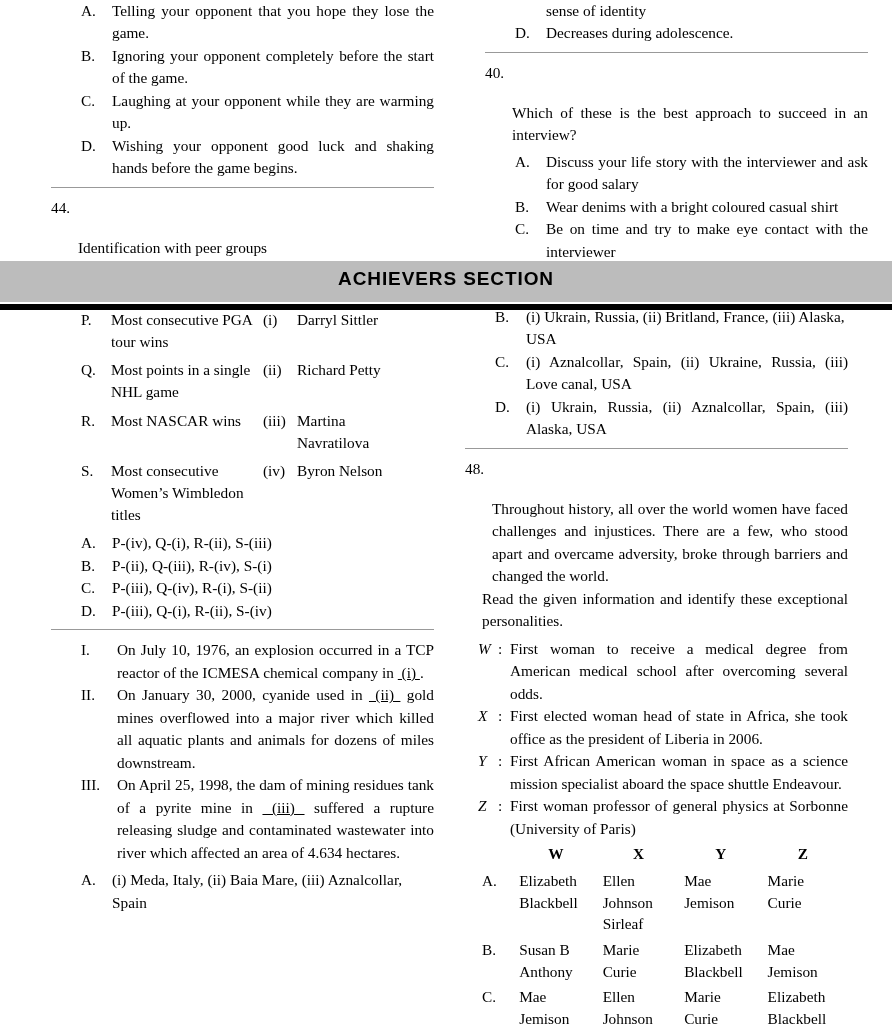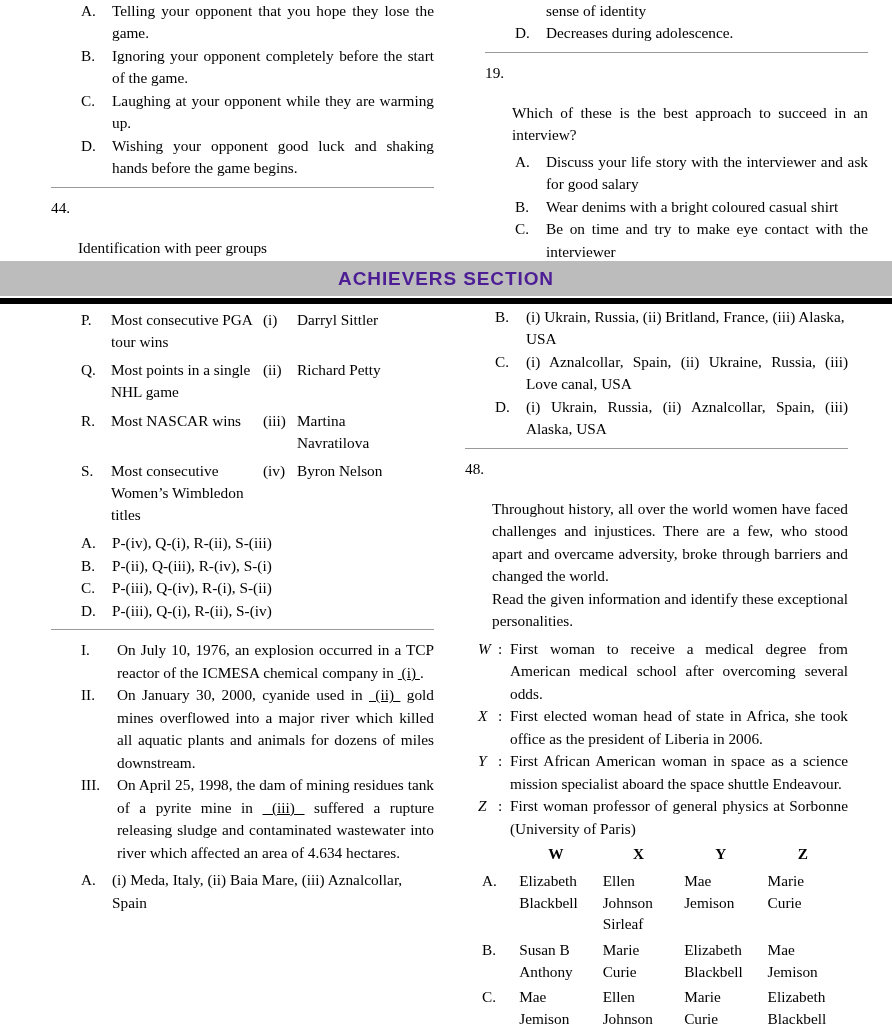--- a/index.html
+++ b/index.html
@@ -129,28 +129,28 @@
 
   
   .banner-wrap {
     position: absolute;
     left: 0;
     top: 261px;
     width: 892px;
   }
   .banner {
     background: #bcbcbc;
-    height: 35px;
+    height: 41px;
     line-height: 35px;
     text-align: center;
     font-family: "Liberation Sans", "DejaVu Sans", sans-serif;
     font-weight: bold;
     font-size: 19px;
     letter-spacing: 0.9px;
-    color: #4c1d95;
+    color: #000000;
   }
   .banner-rule {
     background: #000000;
     height: 6px;
     margin-top: 2px;
   }
 
   
   .match-table {
     margin-left: 33px;
@@ -232,21 +232,21 @@
       <span class="otext nojust">sense of identity</span>
     </div>
     <div class="orow">
       <span class="olabel">D.</span>
       <span class="otext nojust">Decreases during adolescence.</span>
     </div>
 
     <hr class="sep">
 
     <div class="qrow">
-      <span class="qnum">19.</span>
+      <span class="qnum">40.</span>
       <span class="qtext">Which of these is the best approach to succeed in an interview?</span>
     </div>
     <div class="orow" style="margin-top:4px">
       <span class="olabel">A.</span>
       <span class="otext">Discuss your life story with the interviewer and ask for good salary</span>
     </div>
     <div class="orow">
       <span class="olabel">B.</span>
       <span class="otext nojust">Wear denims with a bright coloured casual shirt</span>
     </div>
@@ -352,21 +352,21 @@
       <span class="olabel">D.</span>
       <span class="otext">(i) Ukrain, Russia, (ii) Aznalcollar, Spain, (iii) Alaska, USA</span>
     </div>
 
     <hr class="sep">
 
     <div class="qrow">
       <span class="qnum">48.</span>
       <span class="qtext">Throughout history, all over the world women have faced challenges and injustices. There are a few, who stood apart and overcame adversity, broke through barriers and changed the world.</span>
     </div>
-    <div class="orow" style="margin-left:30px">
+    <div class="orow" style="margin-left:20px">
       <span class="otext">Read the given information and identify these exceptional personalities.</span>
     </div>
 
     <div class="crow" style="margin-top:5px">
       <span class="clabel">W</span>
       <span class="ccolon">:</span>
       <span class="ctext">First woman to receive a medical degree from American medical school after overcoming several odds.</span>
     </div>
     <div class="crow">
       <span class="clabel">X</span>

